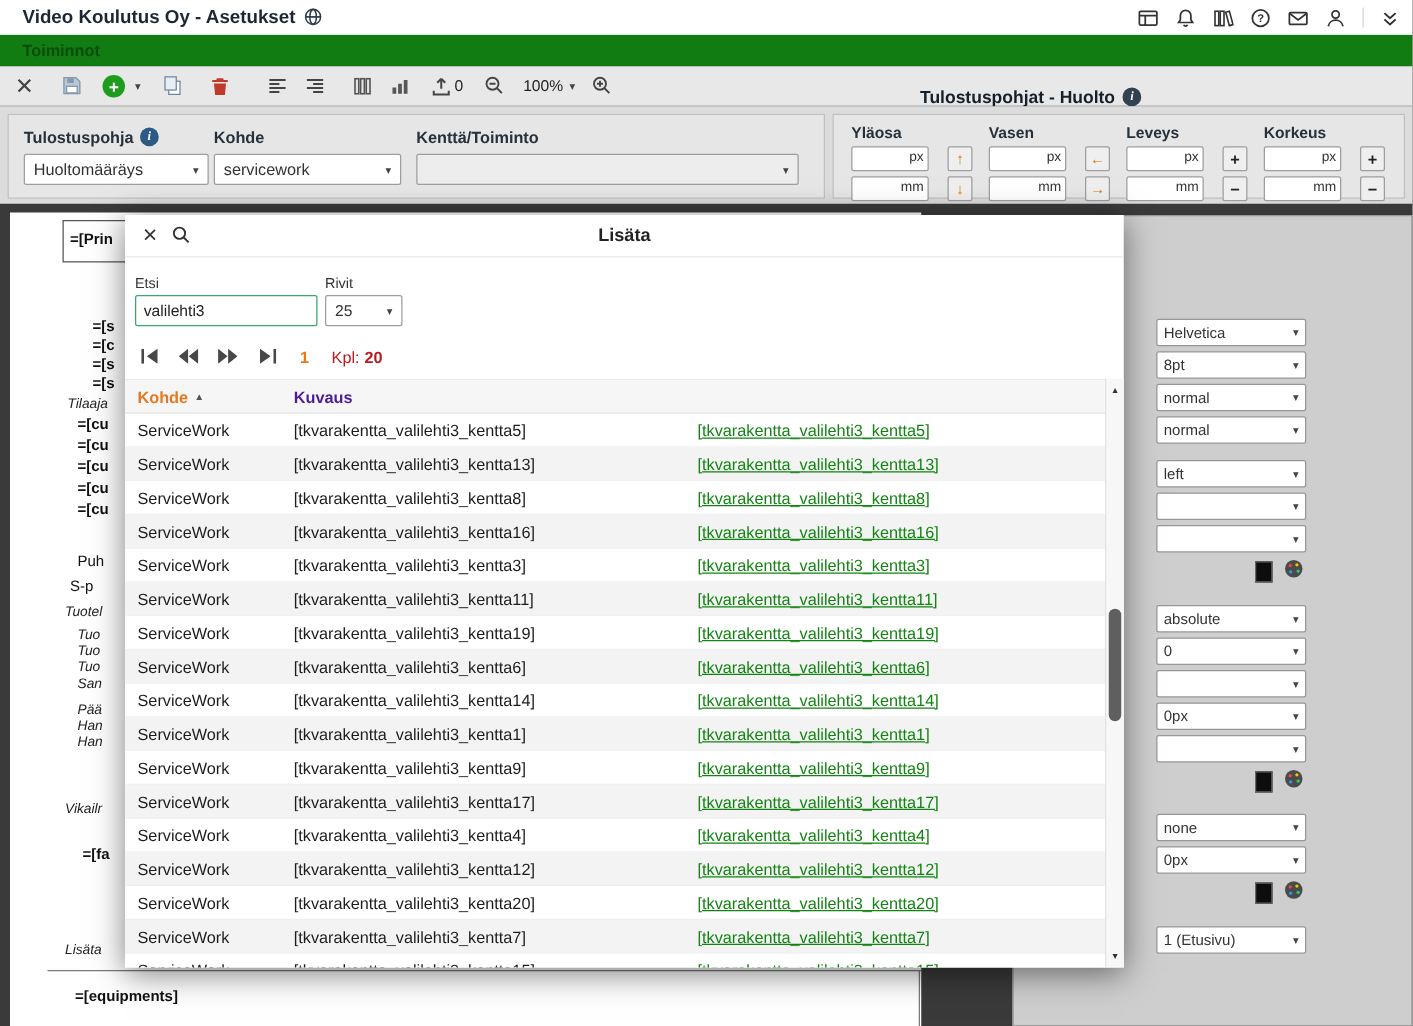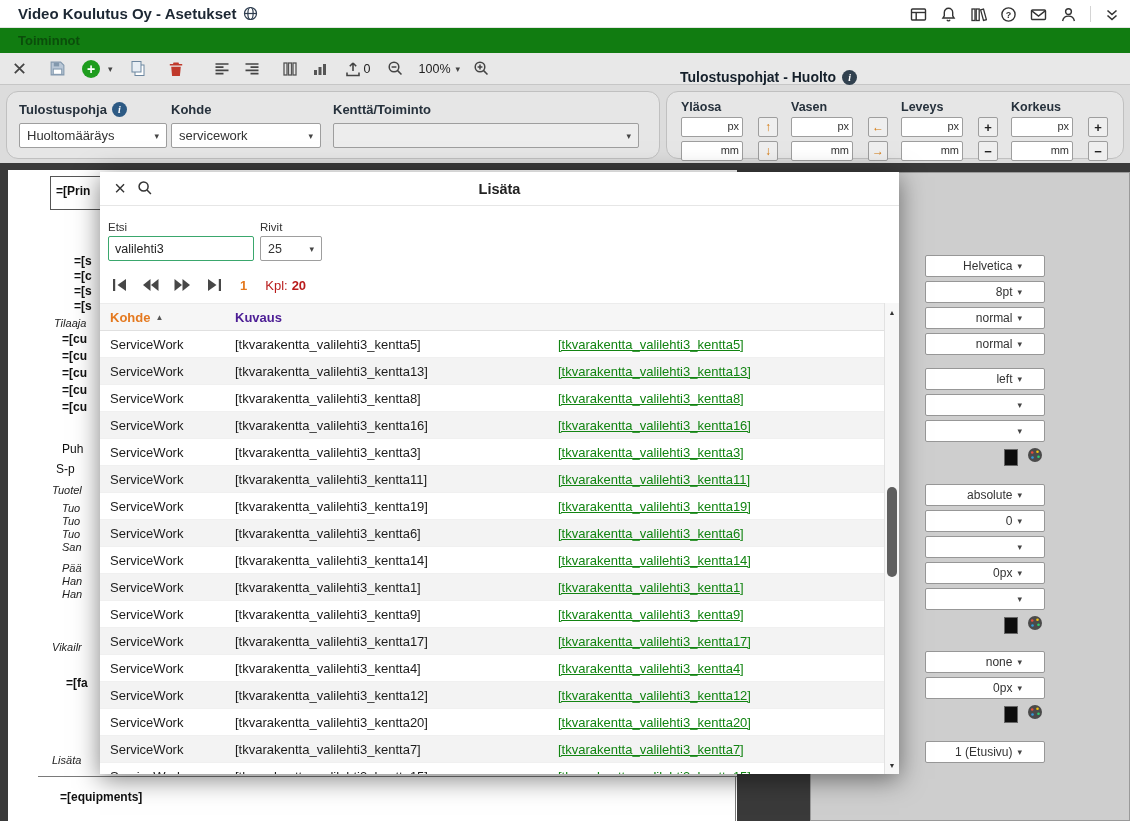--- a/index.html
+++ b/index.html
@@ -20,27 +20,27 @@
 
   
   .toolbar{position:absolute;left:0;top:53px;width:1130px;height:32px;background:#e8e8e8;border-bottom:1px solid #c6c6c6;display:flex;align-items:center;padding-left:6px;z-index:5}
   .tbtn{height:26px;min-width:26px;display:flex;align-items:center;justify-content:center;border-radius:3px;margin-right:4px}
   .tspace{width:8px}
   .add-wrap{display:flex;align-items:center;gap:3px}
   .add-circle{width:18px;height:18px;border-radius:50%;background:#1e9c1e;color:#fff;font-size:14px;font-weight:700;display:flex;align-items:center;justify-content:center;line-height:1}
   .caret{font-size:9px;color:#444;margin-left:5px}
   .upl-count{font-size:12.5px;color:#222;margin-left:3px}
   .zoom-select{display:flex;align-items:center;padding:0 6px;height:24px;font-size:12.5px;color:#222;margin-right:2px}
-  .toolbar-title{position:absolute;left:680px;top:0;height:48px;display:flex;align-items:center;gap:6px;font-size:14px;font-weight:700;color:#15202b}
+  .toolbar-title{position:absolute;left:736px;top:0;height:48px;display:flex;align-items:center;gap:6px;font-size:14px;font-weight:700;color:#15202b}
   .info-badge{width:15px;height:15px;border-radius:50%;background:#31414f;color:#fff;font-size:10px;font-weight:700;display:inline-flex;align-items:center;justify-content:center;font-family:"Liberation Serif",serif;font-style:italic;flex:none}
   .info-badge.blue{background:#2d5a84}
 
   
   .formbar{position:absolute;left:0;top:85px;width:1130px;height:78px;background:#dcdcdc;z-index:5}
-  .fgroup{position:absolute;top:6px;height:68px;background:#e6e6e6;border:1px solid #c0c0c0;border-radius:12px}
+  .fgroup{position:absolute;top:6px;height:68px;background:#e6e6e6;border:1px solid #c0c0c0;border-radius:0}
   .fg-left{left:6px;width:654px}
   .fg-right{left:666px;width:458px}
   .flabel{position:absolute;font-size:13px;font-weight:700;color:#26313c;display:flex;align-items:center;gap:5px}
   .fselect{position:absolute;height:25px;background:#fff;border:1px solid #9e9e9e;border-radius:2px;display:flex;align-items:center;justify-content:space-between;padding:0 7px;font-size:13px;color:#333}
   .fselect.gray{background:#ededed}
   .pos-col{position:absolute;top:5px;width:106px}
   .flabel2{font-size:12.5px;font-weight:700;color:#26313c}
   .pos-row{position:absolute;left:0;display:flex;gap:15px}
   .pr1{top:20px}.pr2{top:44px}
   .uinput{position:relative;width:62px;height:20px}
@@ -60,21 +60,21 @@
   .print-box{position:absolute;left:42px;top:6px;width:132px;height:34px;border:1px solid #555}
   .hline{position:absolute;left:30px;top:606px;width:699px;border-top:1px solid #7a7a7a}
   .vline{position:absolute;left:727px;top:606px;height:45px;border-left:1px solid #7a7a7a}
 
   
   .props{position:absolute;left:810px;top:9px;width:320px;height:649px;background:#cecece;border:1px solid #9a9a9a}
   .props-header{position:absolute;left:0;top:0;width:100%;height:38px;background:#c3c3c3;border-bottom:1px solid #949494}
   .props-header span{position:absolute;left:90px;top:11px;font-size:13px;font-weight:700;color:#333}
   .props-rows{position:absolute;left:114px;top:82px;width:120px}
   .prow{height:22px;margin-bottom:4px}
-  .pselect{background:#fff;border:1px solid #979797;border-radius:2px;display:flex;align-items:center;justify-content:flex-end;padding:0 22px;font-size:12px;color:#333;height:22px}
+  .pselect{background:#fff;border:1px solid #979797;border-radius:2px;display:flex;align-items:center;justify-content:space-between;padding:0 5px;font-size:12px;color:#333;height:22px}
   .colorrow{display:flex;align-items:center;justify-content:flex-end;gap:9px;padding-right:2px}
   .swatch{width:14px;height:17px;background:#0d0d0d;border:1px solid #666;display:inline-block}
   .pgap9{height:9px}.pgap11{height:11px}.pgap12{height:12px}
 
   
   .modal{position:absolute;left:100px;top:172px;width:799px;height:602px;background:#fff;box-shadow:0 5px 24px rgba(0,0,0,.5);z-index:40}
   .modal-header{position:absolute;left:0;top:0;width:100%;height:34px;border-bottom:1px solid #e6e6e6}
   .m-close{position:absolute;left:8px;top:4px;width:24px;height:25px;font-size:20px;color:#333;display:flex;align-items:center;justify-content:center}
   .m-search-ico{position:absolute;left:37px;top:8px;display:flex;color:#333}
   .m-title{position:absolute;left:0;top:0;width:100%;height:34px;display:flex;align-items:center;justify-content:center;font-size:14.5px;font-weight:700;color:#222;pointer-events:none}

